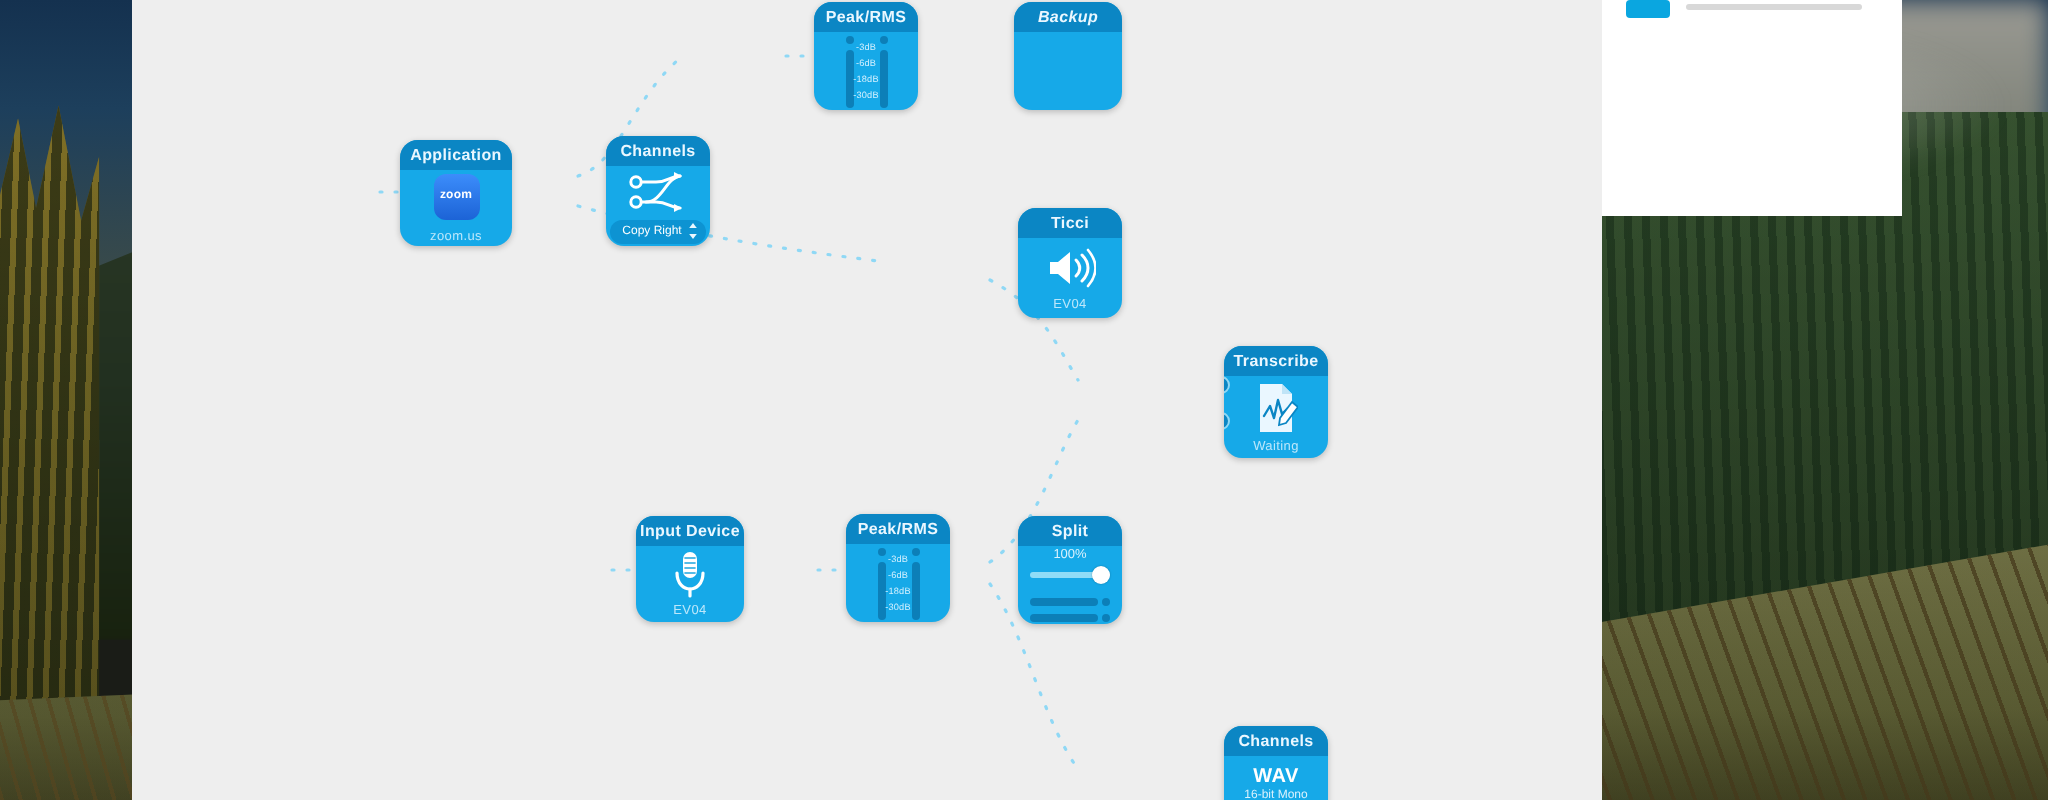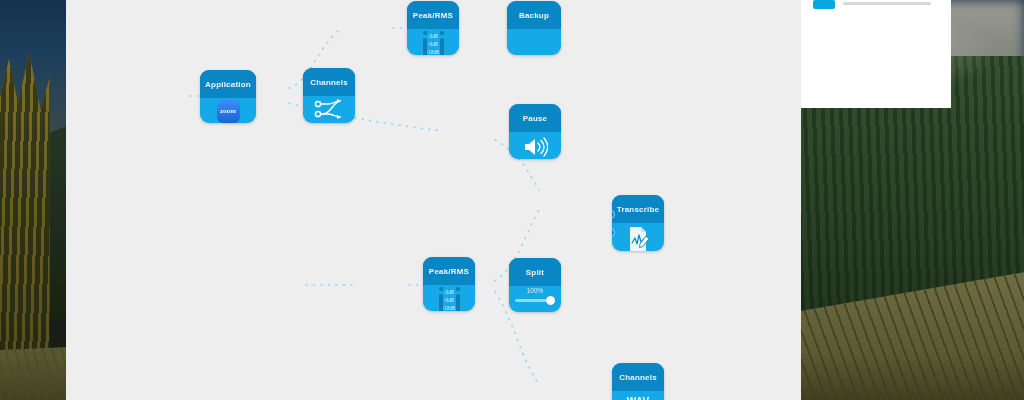--- a/index.html
+++ b/index.html
@@ -85,21 +85,21 @@
   
   .node {
     position: absolute;
     background: #16a9e8;
     border-radius: 9px;
     box-shadow: 0 1px 3px rgba(0,0,0,.22);
     overflow: hidden;
     color: #ffffff;
   }
   .node-header {
-    height: 28px;
+    height: 15px;
     background: #0b86c4;
     font-size: 8px;
     font-weight: bold;
     letter-spacing: .2px;
     display: flex; align-items: center; justify-content: center;
     color: #eaf7ff;
     white-space: nowrap;
   }
   .node-body {
     position: relative;
@@ -160,36 +160,36 @@
     align-items: center;
   }
   .meter-scale div {
     font-size: 4.6px; color: #d6f1ff; letter-spacing: .1px; line-height: 6px;
     white-space: nowrap;
   }
   #node-peakrms-1 { left: 341px; top: 1px; width: 52px; height: 54px; }
   #node-peakrms-2 { left: 357px; top: 257px; width: 52px; height: 54px; }
 
   
-  #node-backup { left: 441px; top: 1px; width: 54px; height: 54px; }
+  #node-backup { left: 441px; top: 1px; width: 54px; height: 54px; font-style: italic; }
   .fmt-title { font-size: 10px; font-weight: bold; letter-spacing: .2px; }
   .fmt-sub { font-size: 6px; color: #d8f1fd; margin-top: 1px; white-space: nowrap; }
   .btn-row { display: flex; gap: 4px; margin-top: 4px; }
   .mini-btn {
     background: #0f96d5; border-radius: 6px;
     font-size: 5.5px; color: #cfeefc;
     padding: 2px 5px; white-space: nowrap;
   }
 
   
   #node-ticci { left: 443px; top: 104px; width: 52px; height: 55px; }
   .speaker-icon { width: 26px; height: 22px; margin-bottom: 4px; }
 
   
-  #node-transcribe { left: 546px; top: 173px; width: 52px; height: 56px; margin-top: 22px; }
+  #node-transcribe { left: 546px; top: 173px; width: 52px; height: 56px; }
   .doc-icon { width: 22px; height: 26px; margin-bottom: 3px; }
   .port {
     position: absolute; left: -6px; width: 9px; height: 9px;
     border-radius: 50%; background: #0b86c4;
     border: 1px solid #8fd8f5;
     color: #ffffff; font-size: 5px;
     display: flex; align-items: center; justify-content: center;
     z-index: 5;
   }
   #port-1 { top: 15px; }
@@ -331,21 +331,21 @@
           </div>
         </div>
       </div>
     </div>
 
     <div class="node" id="node-backup">
       <div class="node-header">Backup</div>
     </div>
 
     <div class="node" id="node-ticci">
-      <div class="node-header">Pause</div>
+      <div class="node-header">Ticci</div>
       <div class="node-body">
         <svg class="speaker-icon" viewBox="0 0 26 22">
           <path d="M3,8 L7,8 L13,3 L13,19 L7,14 L3,14 Z" fill="#ffffff"></path>
           <path d="M16,7 C18.5,9.5 18.5,12.5 16,15" fill="none" stroke="#ffffff" stroke-width="1.5" stroke-linecap="round"></path>
           <path d="M19,4.5 C23,8.5 23,13.5 19,17.5" fill="none" stroke="#ffffff" stroke-width="1.5" stroke-linecap="round"></path>
           <path d="M22,2 C27,8 27,14 22,20" fill="none" stroke="#ffffff" stroke-width="1.3" stroke-linecap="round"></path>
         </svg>
         <div class="node-sub">EV04</div>
       </div>
     </div>
@@ -358,20 +358,32 @@
           <path d="M14,1 L14,6 L19,6 Z" fill="#bfe4f7"></path>
           <path d="M5,17 L8,12 L10,18 L12,9 L14,16 L17,13" fill="none" stroke="#0b86c4" stroke-width="1.2" stroke-linecap="round" stroke-linejoin="round"></path>
           <path d="M13,18 L19,10 L22,12.5 L16,20.5 L12.5,21.5 Z" fill="#ffffff" stroke="#0b86c4" stroke-width="0.9"></path>
         </svg>
         <div class="node-sub">Waiting</div>
       </div>
       <div class="port" id="port-1">1</div>
       <div class="port" id="port-2">2</div>
     </div>
 
+    <div class="node" id="node-input-device">
+      <div class="node-header">Input Device</div>
+      <div class="node-body">
+        <svg class="mic-icon" viewBox="0 0 18 24">
+          <rect x="5.5" y="1" width="7" height="13" rx="3.5" fill="#ffffff"></rect>
+          <path d="M6.2,4 H11.8 M6.2,6.5 H11.8 M6.2,9 H11.8 M6.2,11.5 H11.8" stroke="#1ea6e0" stroke-width="0.7"></path>
+          <path d="M2.5,11.5 C2.5,17 6,19.5 9,19.5 C12,19.5 15.5,17 15.5,11.5" fill="none" stroke="#ffffff" stroke-width="1.6" stroke-linecap="round"></path>
+          <path d="M9,19.5 L9,23" stroke="#ffffff" stroke-width="1.6" stroke-linecap="round"></path>
+        </svg>
+        <div class="node-sub">EV04</div>
+      </div>
+    </div>
 
     <div class="node node-meter" id="node-peakrms-2">
       <div class="node-header">Peak/RMS</div>
       <div class="node-body">
         <div class="meter-wrap">
           <div class="meter-col">
             <div class="meter-dot"></div>
               <div class="meter-bar"></div>
           </div>
           <div class="meter-col">

